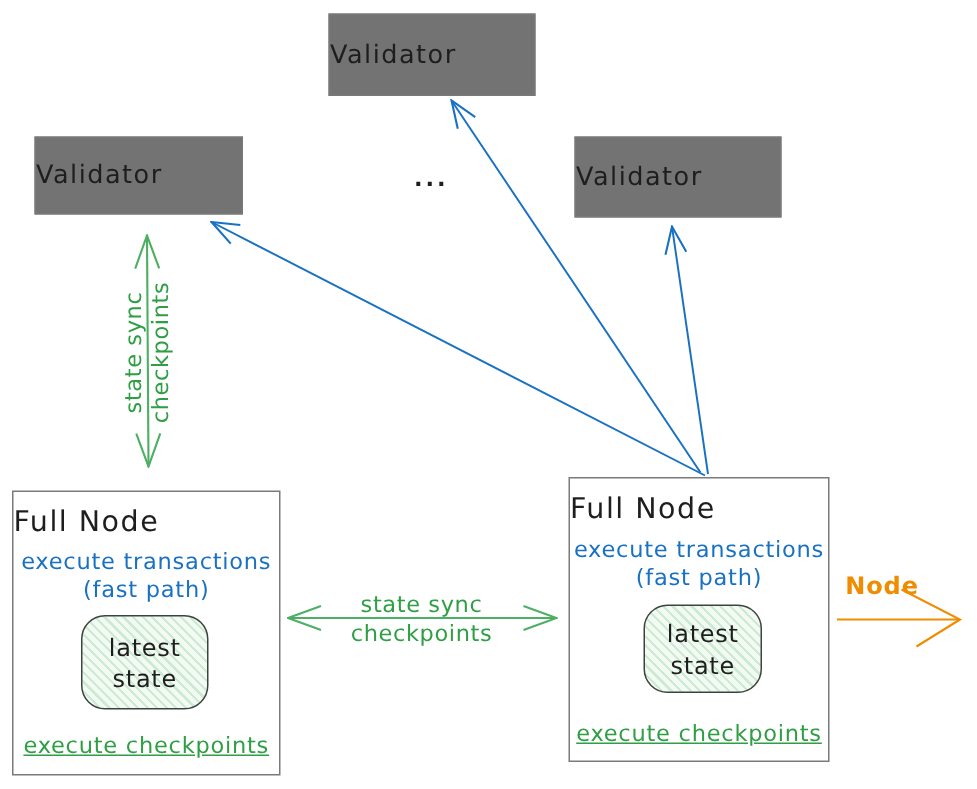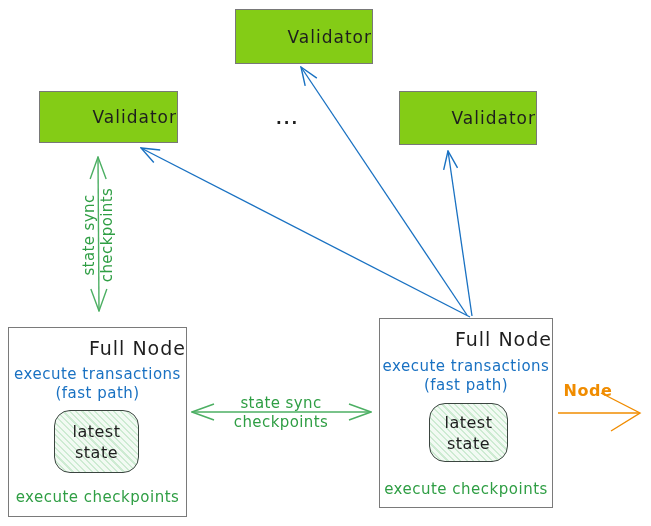--- a/index.html
+++ b/index.html
@@ -4,29 +4,29 @@
 <style>
   html,body{margin:0;padding:0;background:#ffffff;}
   .canvas{
     position:relative;width:651px;height:526px;background:#ffffff;
     font-family:"DejaVu Sans","Liberation Sans",sans-serif;color:#1e1e1e;overflow:hidden;
   }
   .abs{position:absolute;}
   svg.arrows{position:absolute;left:0;top:0;width:651px;height:526px;pointer-events:none;}
 
   .node-box{
-    position:absolute;background:#84cc16;border:1.6px solid #787878;
-    display:flex;align-items:center;justify-content:flex-end;box-sizing:border-box;margin-left:16px;
+    position:absolute;background:#737373;border:1.6px solid #787878;
+    display:flex;align-items:center;justify-content:flex-start;box-sizing:border-box;
   }
   .validator-label{font-size:17px;letter-spacing:1px;color:#1e1e1e;}
 
   .fullnode{position:absolute;background:#ffffff;border:1.8px solid #7a7a7a;box-sizing:border-box;}
-  .fn-title{position:absolute;width:100%;text-align:right;font-size:19px;letter-spacing:1px;color:#1e1e1e;}
+  .fn-title{position:absolute;width:100%;text-align:left;font-size:19px;letter-spacing:1px;color:#1e1e1e;}
   .fn-blue{position:absolute;width:100%;text-align:center;font-size:15px;color:#1971c2;letter-spacing:.5px;}
-  .fn-green{position:absolute;width:100%;text-align:center;font-size:15px;color:#2f9e44;letter-spacing:.5px;}
+  .fn-green{position:absolute;width:100%;text-align:center;font-size:15px;color:#2f9e44;letter-spacing:.5px;text-decoration:underline;}
 
   .latest{
     position:absolute;border:1.6px solid #3b4540;border-radius:16px;box-sizing:border-box;
     background-color:#f2faf3;
     background-image:repeating-linear-gradient(45deg,rgba(178,230,187,.0) 0px,rgba(178,230,187,0) 3px,#cdebd2 3px,#cdebd2 4.5px);
     display:flex;flex-direction:column;align-items:center;justify-content:center;
     font-size:16px;line-height:21px;color:#1e1e1e;letter-spacing:.5px;
   }
 
   .ellipsis{font-size:15px;font-weight:700;letter-spacing:2px;color:#1e1e1e;}

